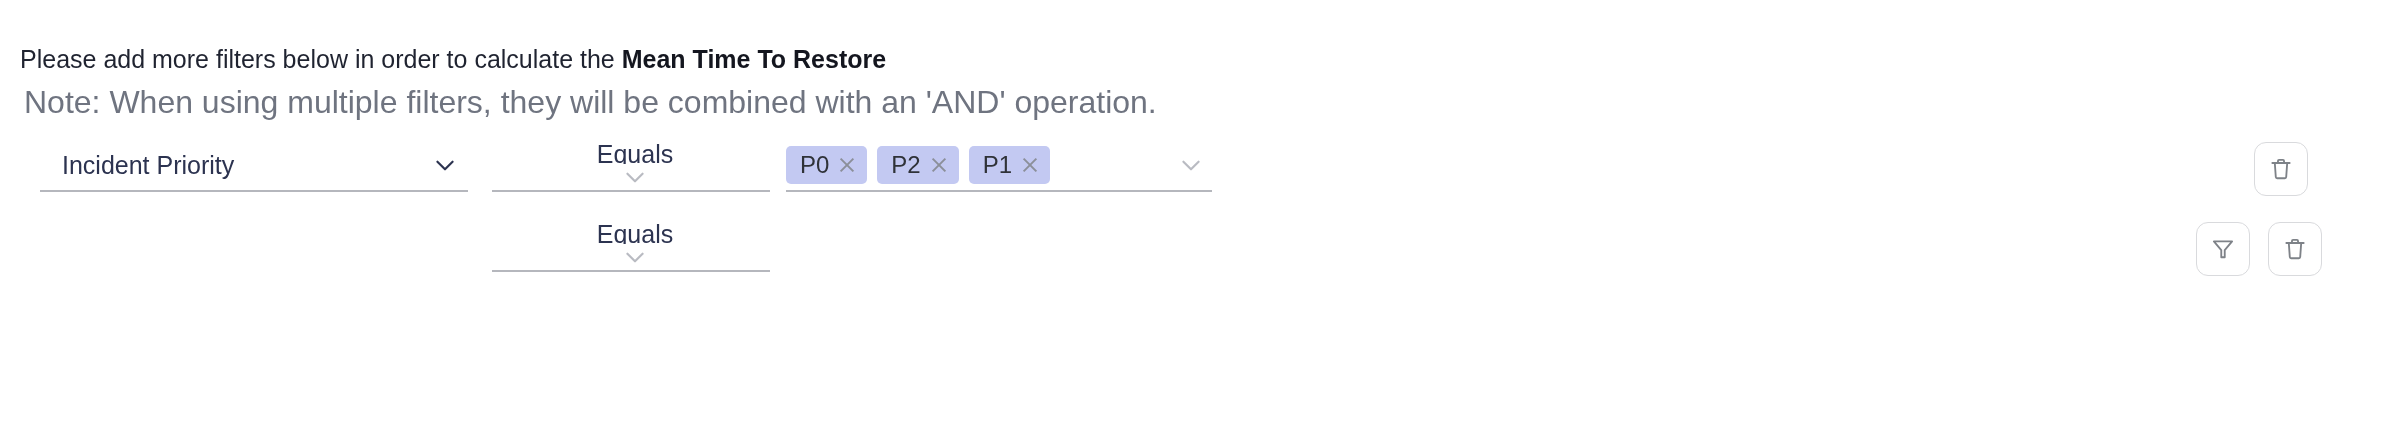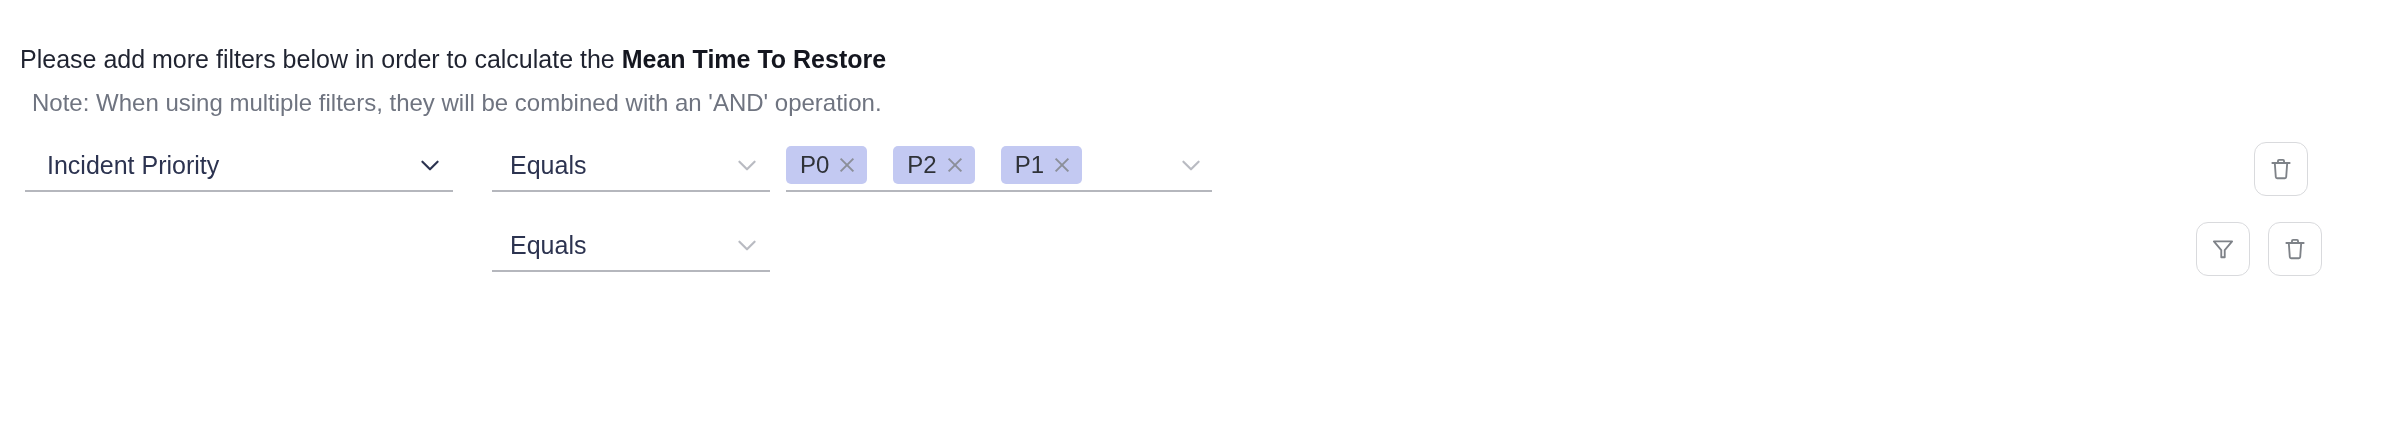--- a/index.html
+++ b/index.html
@@ -33,23 +33,23 @@
     line-height: 30px;
     color: #1f2330;
     white-space: nowrap;
   }
   .headline .hl-strong {
     font-weight: bold;
     color: #14161f;
   }
   .subnote {
     position: absolute;
-    left: 32px;
+    left: 24px;
     top: 88px;
-    font-size: 24px;
+    font-size: 32px;
     line-height: 29px;
     color: #6f7480;
     white-space: nowrap;
   }
 
   
   .rows {
     position: absolute;
     left: 0;
     top: 140px;
@@ -66,28 +66,29 @@
     position: absolute;
     box-sizing: border-box;
     border-bottom: 2px solid #b5b7bd;
     height: 52px;
     display: flex;
     align-items: center;
     cursor: pointer;
     background: transparent;
   }
   .ctl-field {
-    left: 25px;
+    left: 40px;
     width: 428px;
     padding: 0 10px 0 22px;
   }
   .ctl-op {
     left: 492px;
     width: 278px;
     padding: 0 10px 0 18px;
+    flex-direction: column;
   }
   .ctl-val {
     left: 786px;
     width: 426px;
     padding: 0 8px 0 0;
   }
 
   .ctl-text {
     font-size: 25px;
     color: #2c3350;
@@ -104,21 +105,21 @@
     display: block;
   }
   .chev-dark path { stroke: #2c3350; }
   .chev-light path { stroke: #b9bbc2; }
 
   
   .chips {
     flex: 1 1 auto;
     display: flex;
     align-items: center;
-    gap: 26px;
+    gap: 10px;
     overflow: hidden;
     min-width: 0;
   }
   .chip {
     display: inline-flex;
     align-items: center;
     gap: 9px;
     background: #c3c9f2;
     border-radius: 5px;
     height: 38px;

